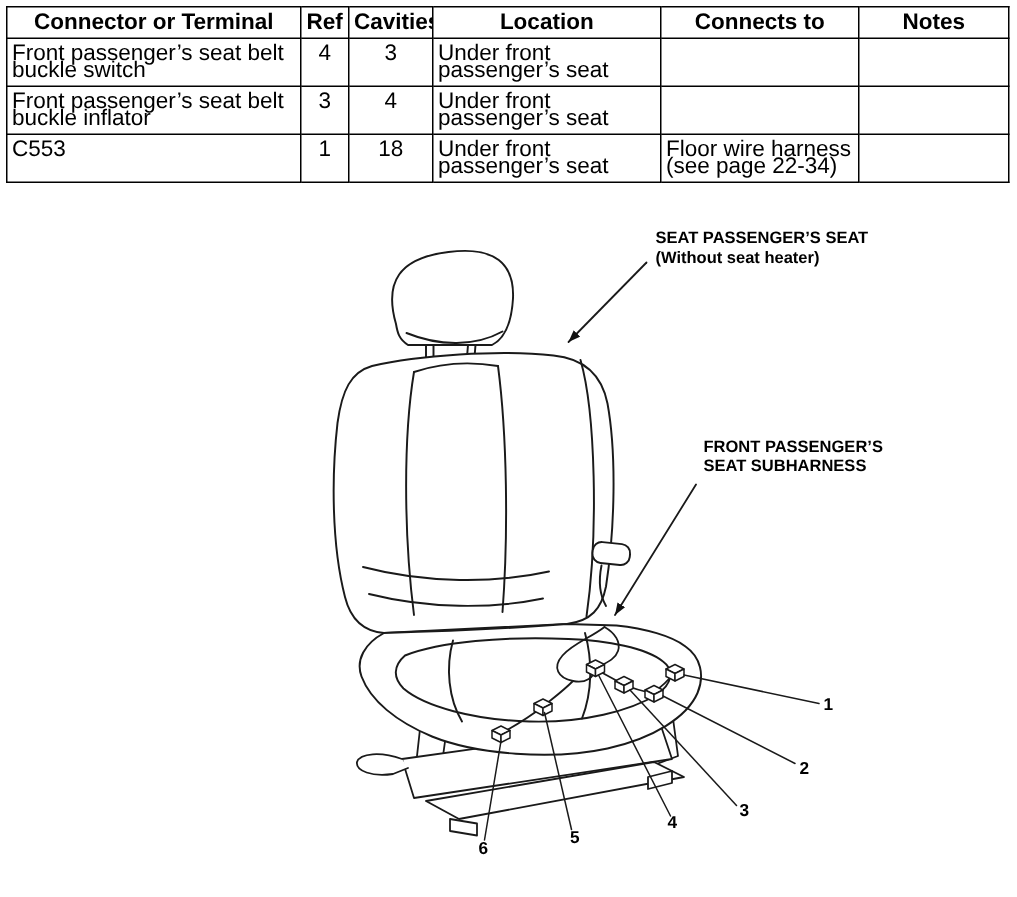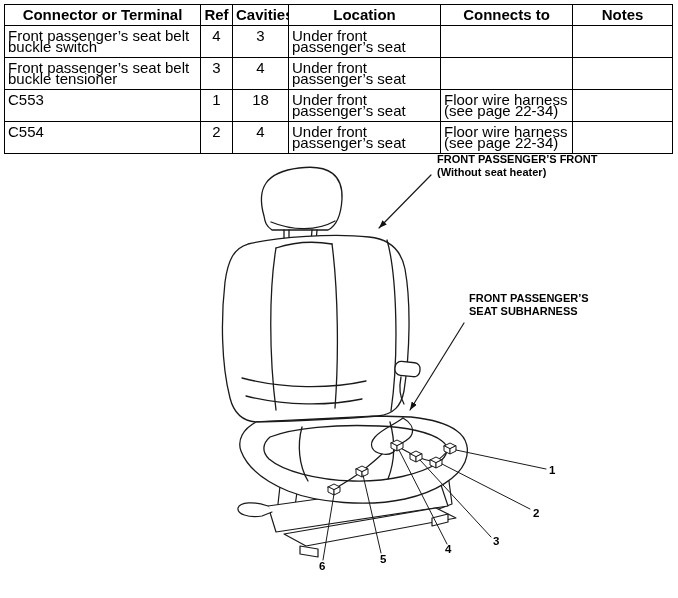--- a/index.html
+++ b/index.html
@@ -49,40 +49,31 @@
     <tbody>
       <tr>
         <td>Front passenger’s seat belt buckle switch</td>
         <td class="c">4</td>
         <td class="c">3</td>
         <td class="loc">Under front passenger’s seat</td>
         <td class="pre"></td>
         <td></td>
       </tr>
       <tr>
-        <td>Front passenger’s seat belt buckle tensioner</td>
+        <td>Front passenger’s seat belt buckle inflator</td>
         <td class="c">3</td>
         <td class="c">4</td>
         <td class="loc">Under front passenger’s seat</td>
         <td class="pre"></td>
         <td></td>
       </tr>
       <tr>
         <td>C553</td>
         <td class="c">1</td>
         <td class="c">18</td>
-        <td class="loc">Under front passenger’s seat</td>
-        <td class="pre">Floor wire harness
-(see page 22-34)</td>
-        <td></td>
-      </tr>
-      <tr>
-        <td>C554</td>
-        <td class="c">2</td>
-        <td class="c">4</td>
         <td class="loc">Under front passenger’s seat</td>
         <td class="pre">Floor wire harness
 (see page 22-34)</td>
         <td></td>
       </tr>
     </tbody>
   </table>
 
   <div class="diagram">
     <svg width="678" height="448" viewBox="0 0 678 448">
@@ -187,21 +178,21 @@
         </g>
 
         <g stroke-width="1.2">
           <path d="M431 25 L379 78" marker-end="url(#ah)"></path>
           <path d="M464 173 L410 260" marker-end="url(#ah)"></path>
         </g>
       </g>
     </svg>
 
     <div class="dlabel" style="left:437px;top:3px;">
-      <div>FRONT PASSENGER’S FRONT</div>
+      <div>SEAT PASSENGER’S SEAT</div>
       <div>(Without seat heater)</div>
     </div>
 
     <div class="dlabel" style="left:469px;top:142px;">
       <div>FRONT PASSENGER’S</div>
       <div>SEAT SUBHARNESS</div>
     </div>
 
     <div class="callout" style="left:549px;top:315px;">1</div>
     <div class="callout" style="left:533px;top:358px;">2</div>

